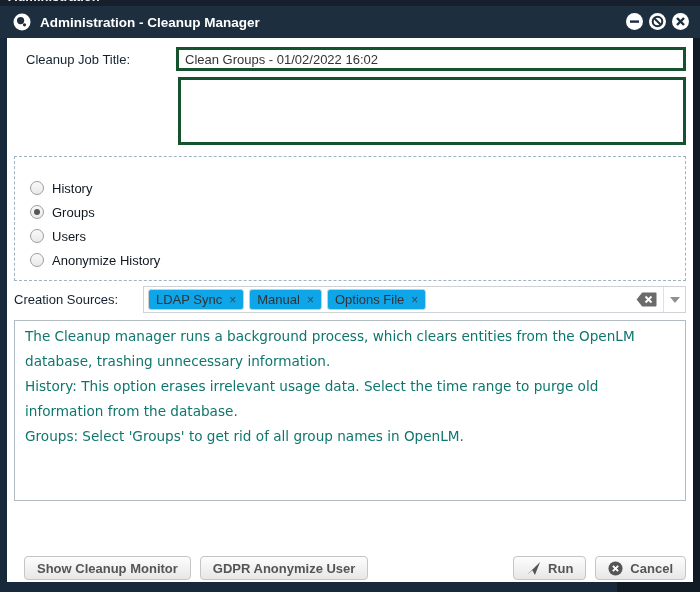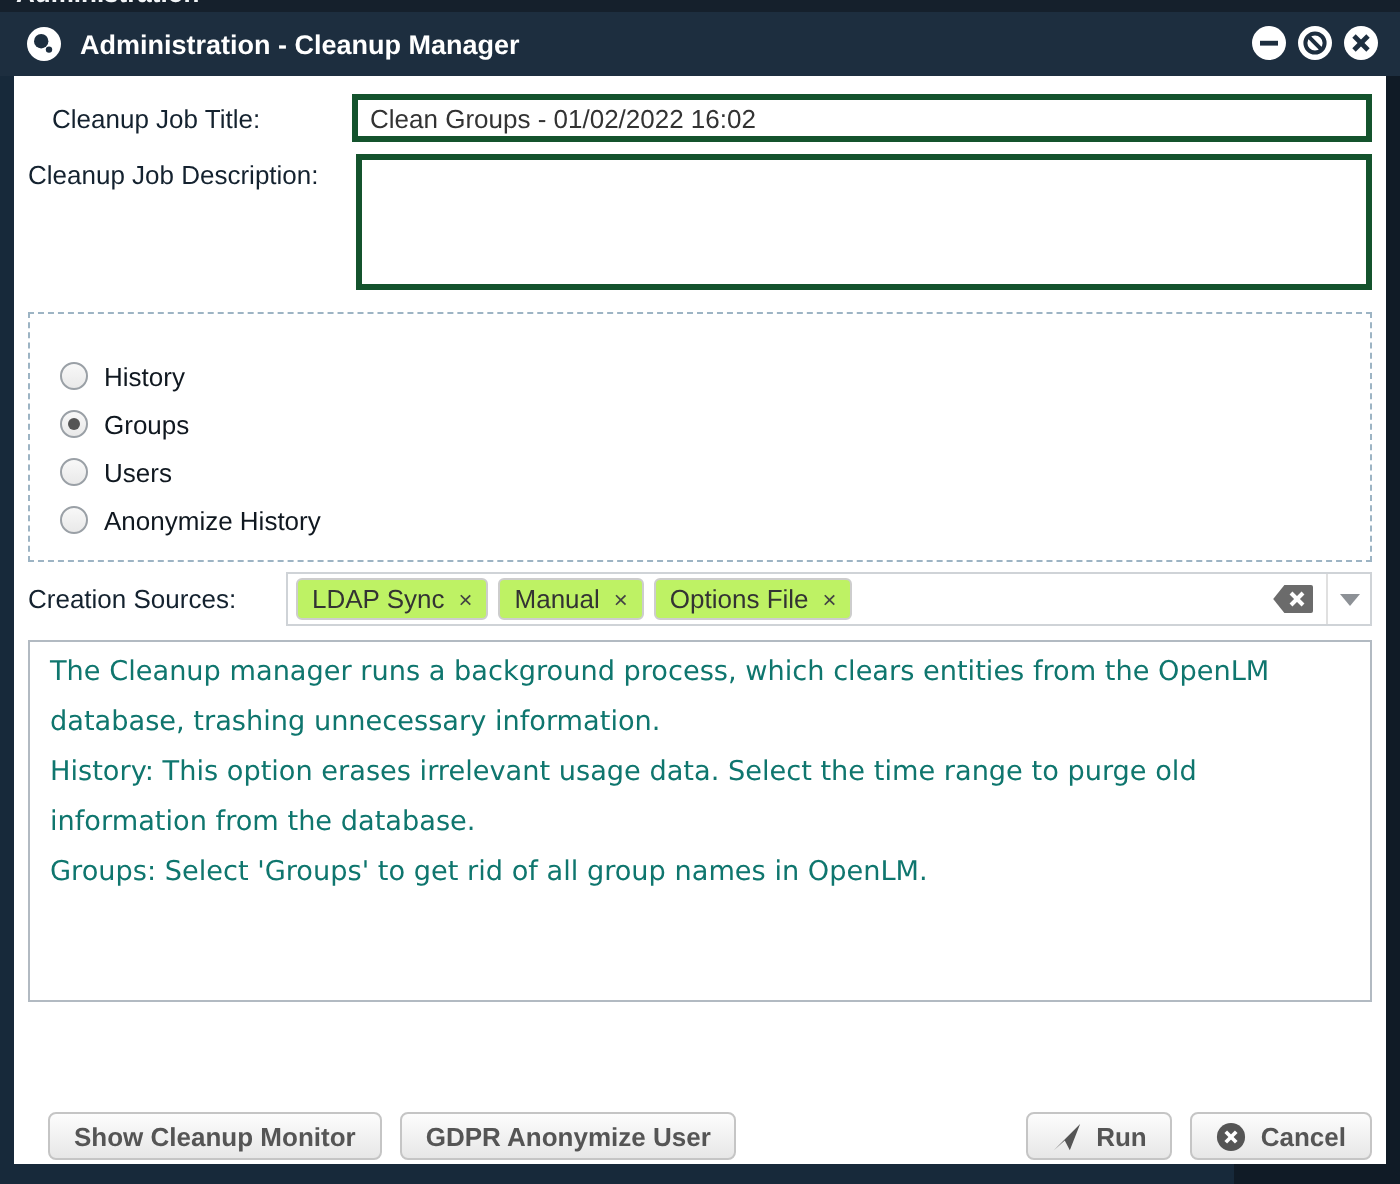--- a/index.html
+++ b/index.html
@@ -38,21 +38,21 @@
   .radio-row { position:absolute; left:15px; height:20px; display:flex; align-items:center; cursor:pointer; }
   .radio { width:14px; height:14px; border:1px solid #9aa0a6; border-radius:50%;
            background:linear-gradient(#f8f8f8,#e9e9e9); margin-right:8px; position:relative; }
   .radio-row.checked .radio::after { content:""; position:absolute; left:3px; top:3px; width:6px; height:6px;
            border-radius:50%; background:#555; }
   .radio-label { font-size:13px; color:#101820; }
 
   
   .sources-box { position:absolute; left:136px; top:248px; width:543px; height:27px; border:1px solid #cfd3d7;
                  display:flex; align-items:center; padding-left:4px; }
-  .tag { display:flex; align-items:center; background:#bef264; border:1px solid #cdcdcd; border-radius:3px;
+  .tag { display:flex; align-items:center; background:#0ea5e9; border:1px solid #cdcdcd; border-radius:3px;
          height:21px; padding:0 7px; margin-right:5px; font-size:13px; color:#333; }
   .tag .x { margin-left:7px; color:#444; font-size:12px; cursor:pointer; }
   .sources-spacer { flex:1; }
   .clear-btn { display:flex; align-items:center; margin-right:6px; cursor:pointer; }
   .arrow-btn { width:22px; height:25px; display:flex; align-items:center; justify-content:center;
                border-left:1px solid #e0e0e0; cursor:pointer; }
   .arrow-down { width:0; height:0; border-left:5px solid transparent; border-right:5px solid transparent;
                 border-top:6px solid #8d9196; }
 
   
@@ -104,21 +104,20 @@
           </svg>
         </div>
       </div>
     </div>
 
     <div class="dialog-body">
 
       <span class="lbl" style="left:7px; top:14px;margin-left:12px;">Cleanup Job Title:</span>
       <input class="text row-title-input" type="text" value="Clean Groups - 01/02/2022 16:02" style="">
 
-      <span class="lbl" style="left:7px; top:42px;">Cleanup Job Description:</span>
       <textarea class="text row-desc-input" style=""></textarea>
 
       <div class="catbox">
 
         <div class="radio-row" style="top:21px;">
           <span class="radio"></span>
           <span class="radio-label">History</span>
         </div>
         <div class="radio-row checked" style="top:45px;">
           <span class="radio"></span>

